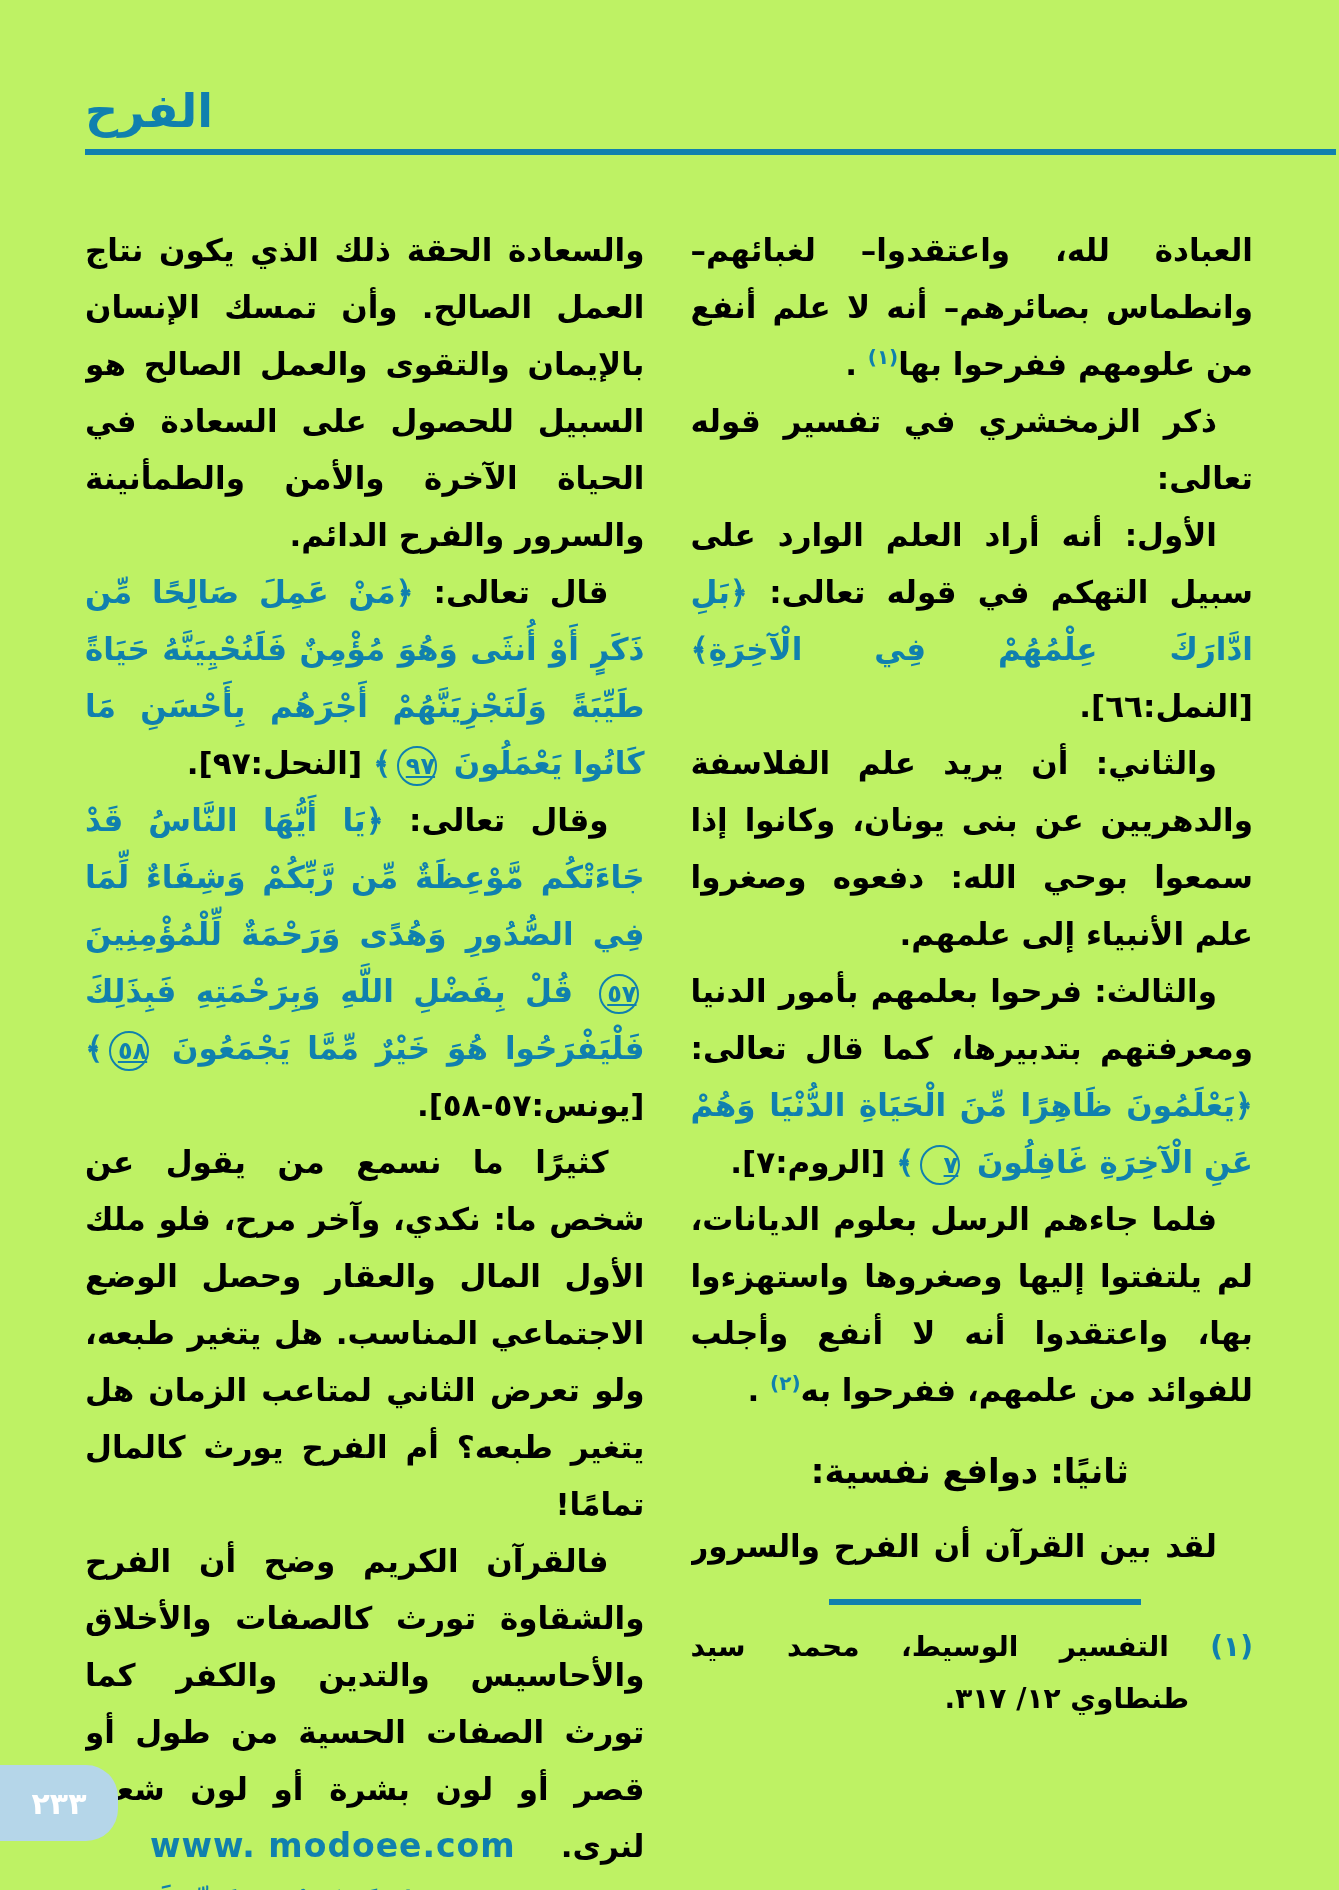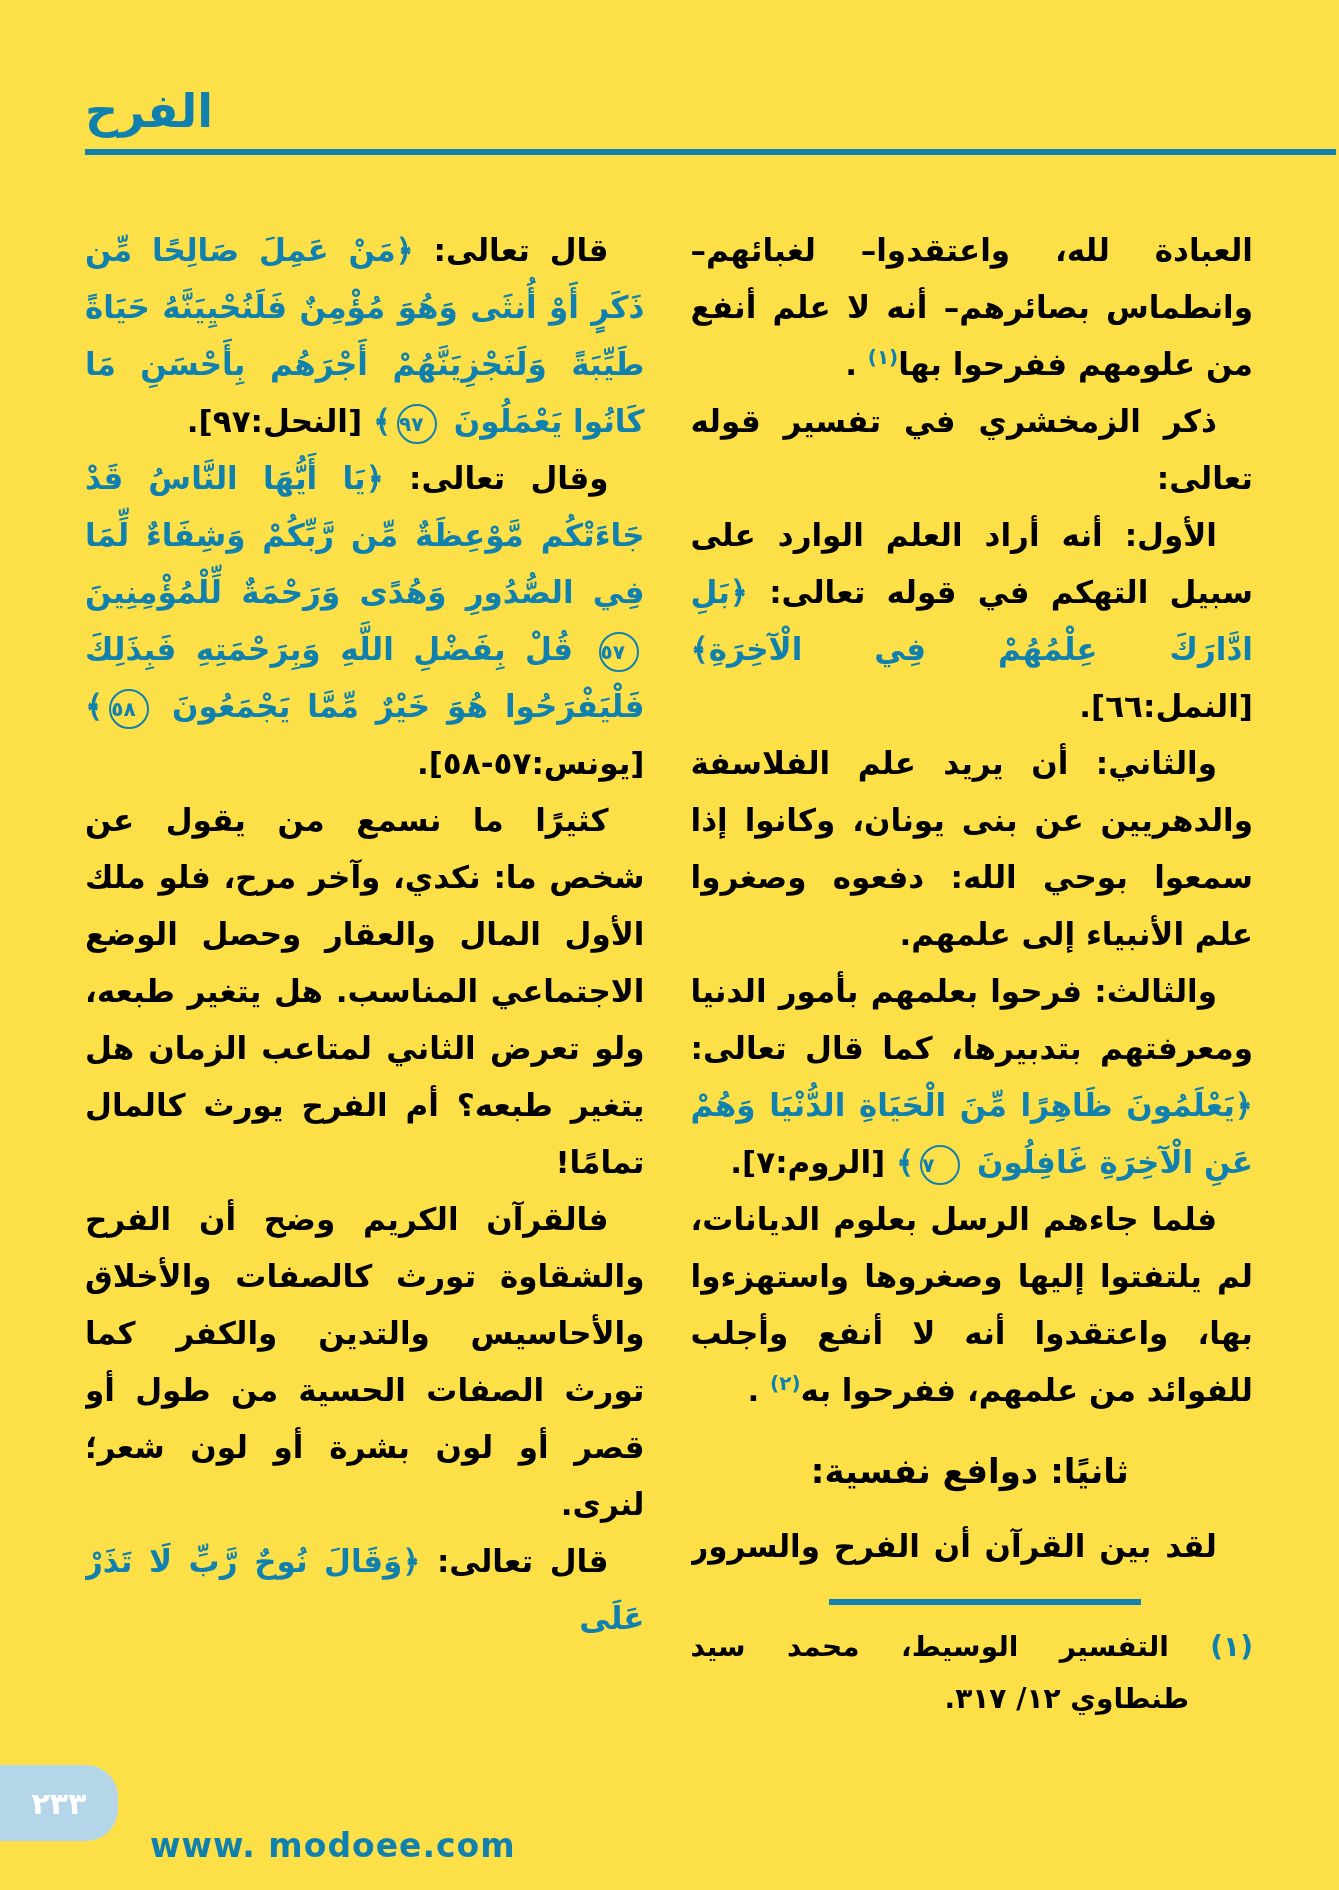--- a/index.html
+++ b/index.html
@@ -9,21 +9,21 @@
   }
   *{margin:0;padding:0;box-sizing:border-box}
   html,body{background:#ffffff}
   body{
     width:1339px;height:1890px;
     font-family:"DejaVu Sans",sans-serif;
     overflow:hidden;
   }
   .page{
     position:relative;width:1339px;height:1890px;
-    background:#fde047;direction:rtl;overflow:hidden;
+    background:#bef264;direction:rtl;overflow:hidden;
   }
   
   .chapter-title{
     position:absolute;left:85px;top:84px;
     color:var(--accent);font-size:46px;font-weight:bold;
     direction:rtl;
   }
   .header-rule{
     position:absolute;left:85px;right:3px;top:149px;height:6px;
     background:var(--accent);
@@ -46,22 +46,22 @@
   .seg-strong{color:var(--ink)}
   .seg-verse{color:var(--accent)}
   .seg-ref{color:var(--ink)}
   .seg-fn{
     color:var(--accent);font-size:20px;vertical-align:super;
     line-height:0;font-weight:bold;
   }
   .ayah{
     display:inline-block;width:40px;height:40px;line-height:37px;
     border:2px solid var(--accent);border-radius:50%;
-    color:var(--accent);font-size:20px;text-align:left;
-    vertical-align:middle;margin:0 6px;text-indent:0;
+    color:var(--accent);font-size:24px;text-align:right;
+    vertical-align:middle;margin:0 6px;text-indent:0;text-decoration:underline;
   }
   .heading{
     color:var(--accent);font-size:34px;line-height:57px;
     margin:24px 0 18px 0;text-align:center;text-indent:4px;
     font-weight:bold;
   }
   
   .footnotes{margin-top:24px;direction:rtl}
   .fn-rule{
     width:312px;height:6px;background:var(--accent);
@@ -108,20 +108,21 @@
         </div>
       <div class="footnotes">
         <div class="fn-rule"></div>
         <div id="footnotes-body">
             <div class="fn-item"><span class="fn-marker">(١) </span><span>التفسير الوسيط، محمد سيد طنطاوي ١٢/ ٣١٧.</span></div>
           </div>
       </div>
     </section>
     <section class="col col-left">
       <div id="col-left-body">
+          <div class="para"><span class="seg-body">والسعادة الحقة ذلك الذي يكون نتاج العمل الصالح. وأن تمسك الإنسان بالإيمان والتقوى والعمل الصالح هو السبيل للحصول على السعادة في الحياة الآخرة والأمن والطمأنينة والسرور والفرح الدائم.</span></div>
           <div class="para indent"><span class="seg-body">قال تعالى: </span><span class="seg-verse">﴿مَنْ عَمِلَ صَالِحًا مِّن ذَكَرٍ أَوْ أُنثَى وَهُوَ مُؤْمِنٌ فَلَنُحْيِيَنَّهُ حَيَاةً طَيِّبَةً وَلَنَجْزِيَنَّهُمْ أَجْرَهُم بِأَحْسَنِ مَا كَانُوا يَعْمَلُونَ </span><span class="ayah">٩٧</span><span class="seg-verse">﴾</span><span class="seg-ref"> [النحل:٩٧].</span></div>
           <div class="para indent"><span class="seg-body">وقال تعالى: </span><span class="seg-verse">﴿يَا أَيُّهَا النَّاسُ قَدْ جَاءَتْكُم مَّوْعِظَةٌ مِّن رَّبِّكُمْ وَشِفَاءٌ لِّمَا فِي الصُّدُورِ وَهُدًى وَرَحْمَةٌ لِّلْمُؤْمِنِينَ </span><span class="ayah">٥٧</span><span class="seg-verse"> قُلْ بِفَضْلِ اللَّهِ وَبِرَحْمَتِهِ فَبِذَلِكَ فَلْيَفْرَحُوا هُوَ خَيْرٌ مِّمَّا يَجْمَعُونَ </span><span class="ayah">٥٨</span><span class="seg-verse">﴾</span><span class="seg-ref"> [يونس:٥٧-٥٨].</span></div>
           <div class="para indent"><span class="seg-body">كثيرًا ما نسمع من يقول عن شخص ما: نكدي، وآخر مرح، فلو ملك الأول المال والعقار وحصل الوضع الاجتماعي المناسب. هل يتغير طبعه، ولو تعرض الثاني لمتاعب الزمان هل يتغير طبعه؟ أم الفرح يورث كالمال تمامًا!</span></div>
           <div class="para indent"><span class="seg-body">فالقرآن الكريم وضح أن الفرح والشقاوة تورث كالصفات والأخلاق والأحاسيس والتدين والكفر كما تورث الصفات الحسية من طول أو قصر أو لون بشرة أو لون شعر؛ لنرى.</span></div>
           <div class="para indent"><span class="seg-body">قال تعالى: </span><span class="seg-verse">﴿وَقَالَ نُوحٌ رَّبِّ لَا تَذَرْ عَلَى</span></div>
         </div>
     </section>
   </main>
 
   <div class="page-pill">

